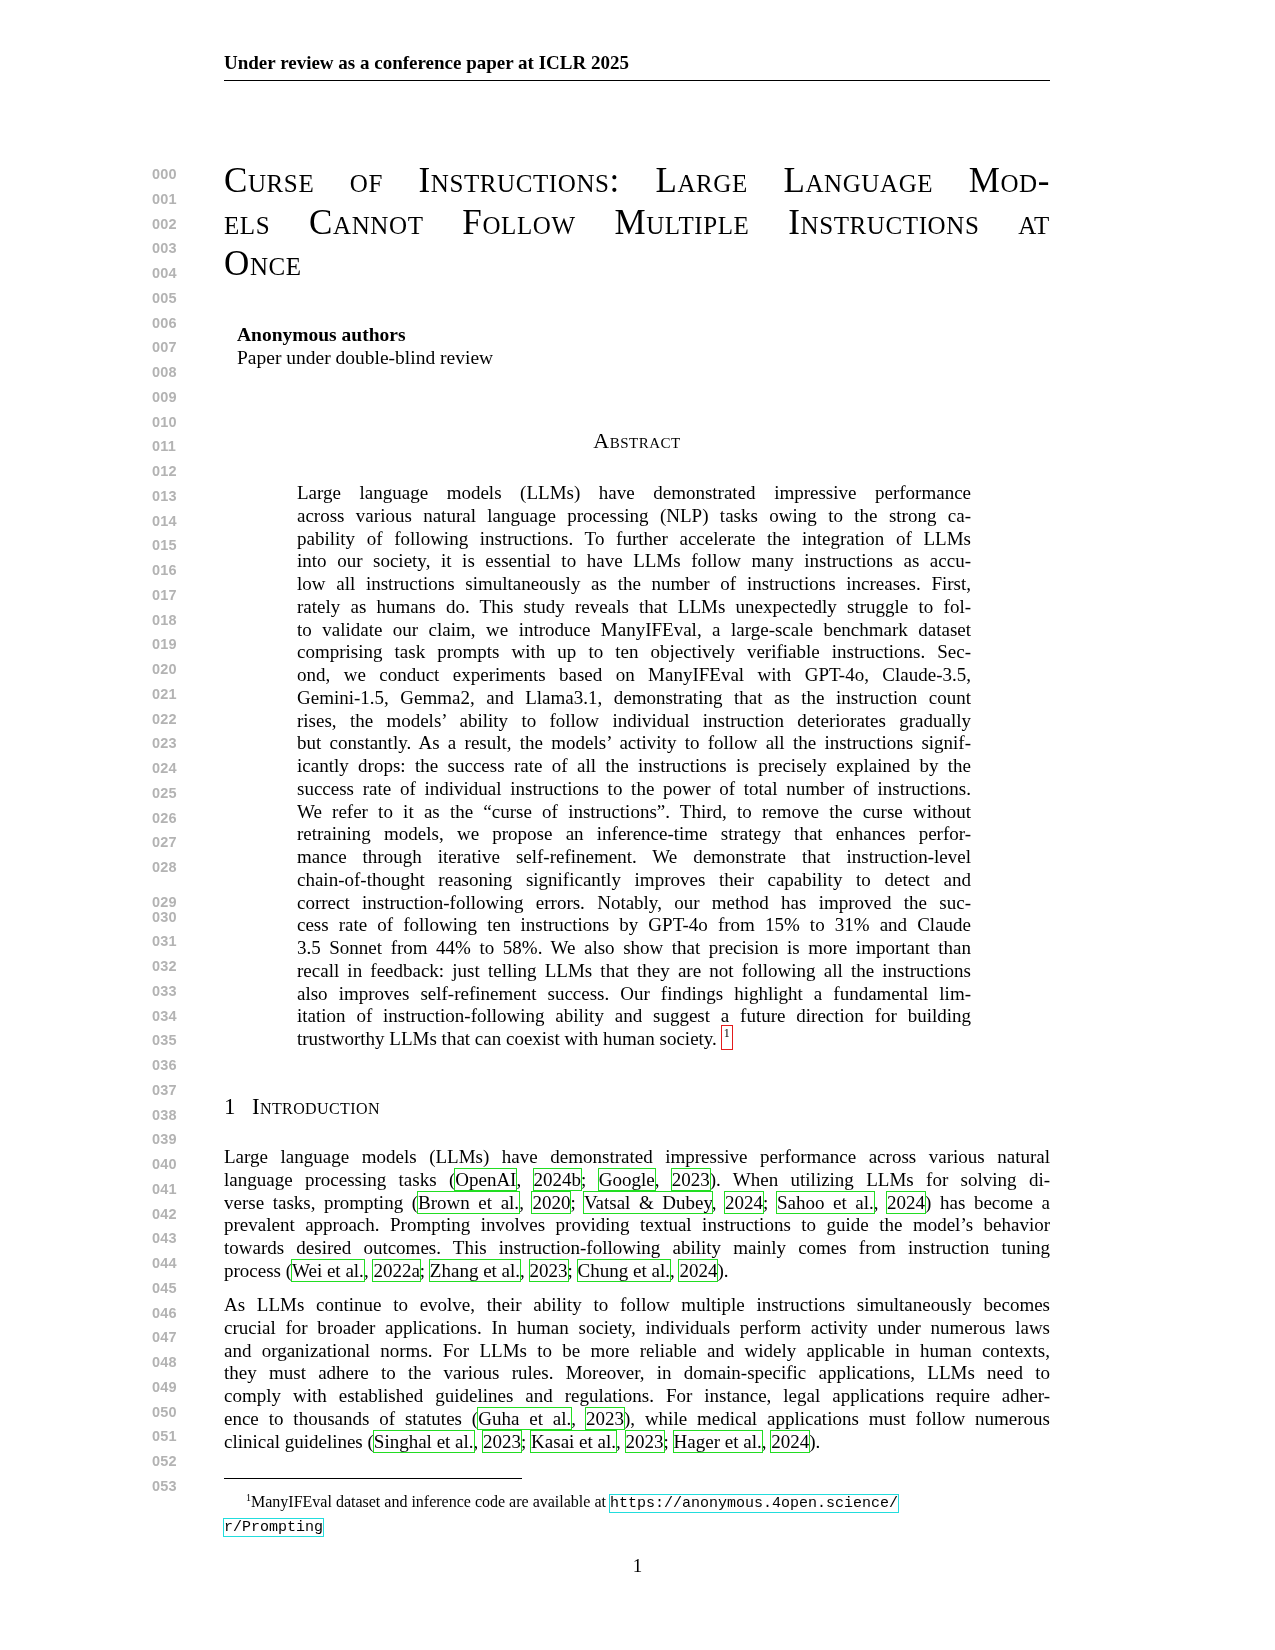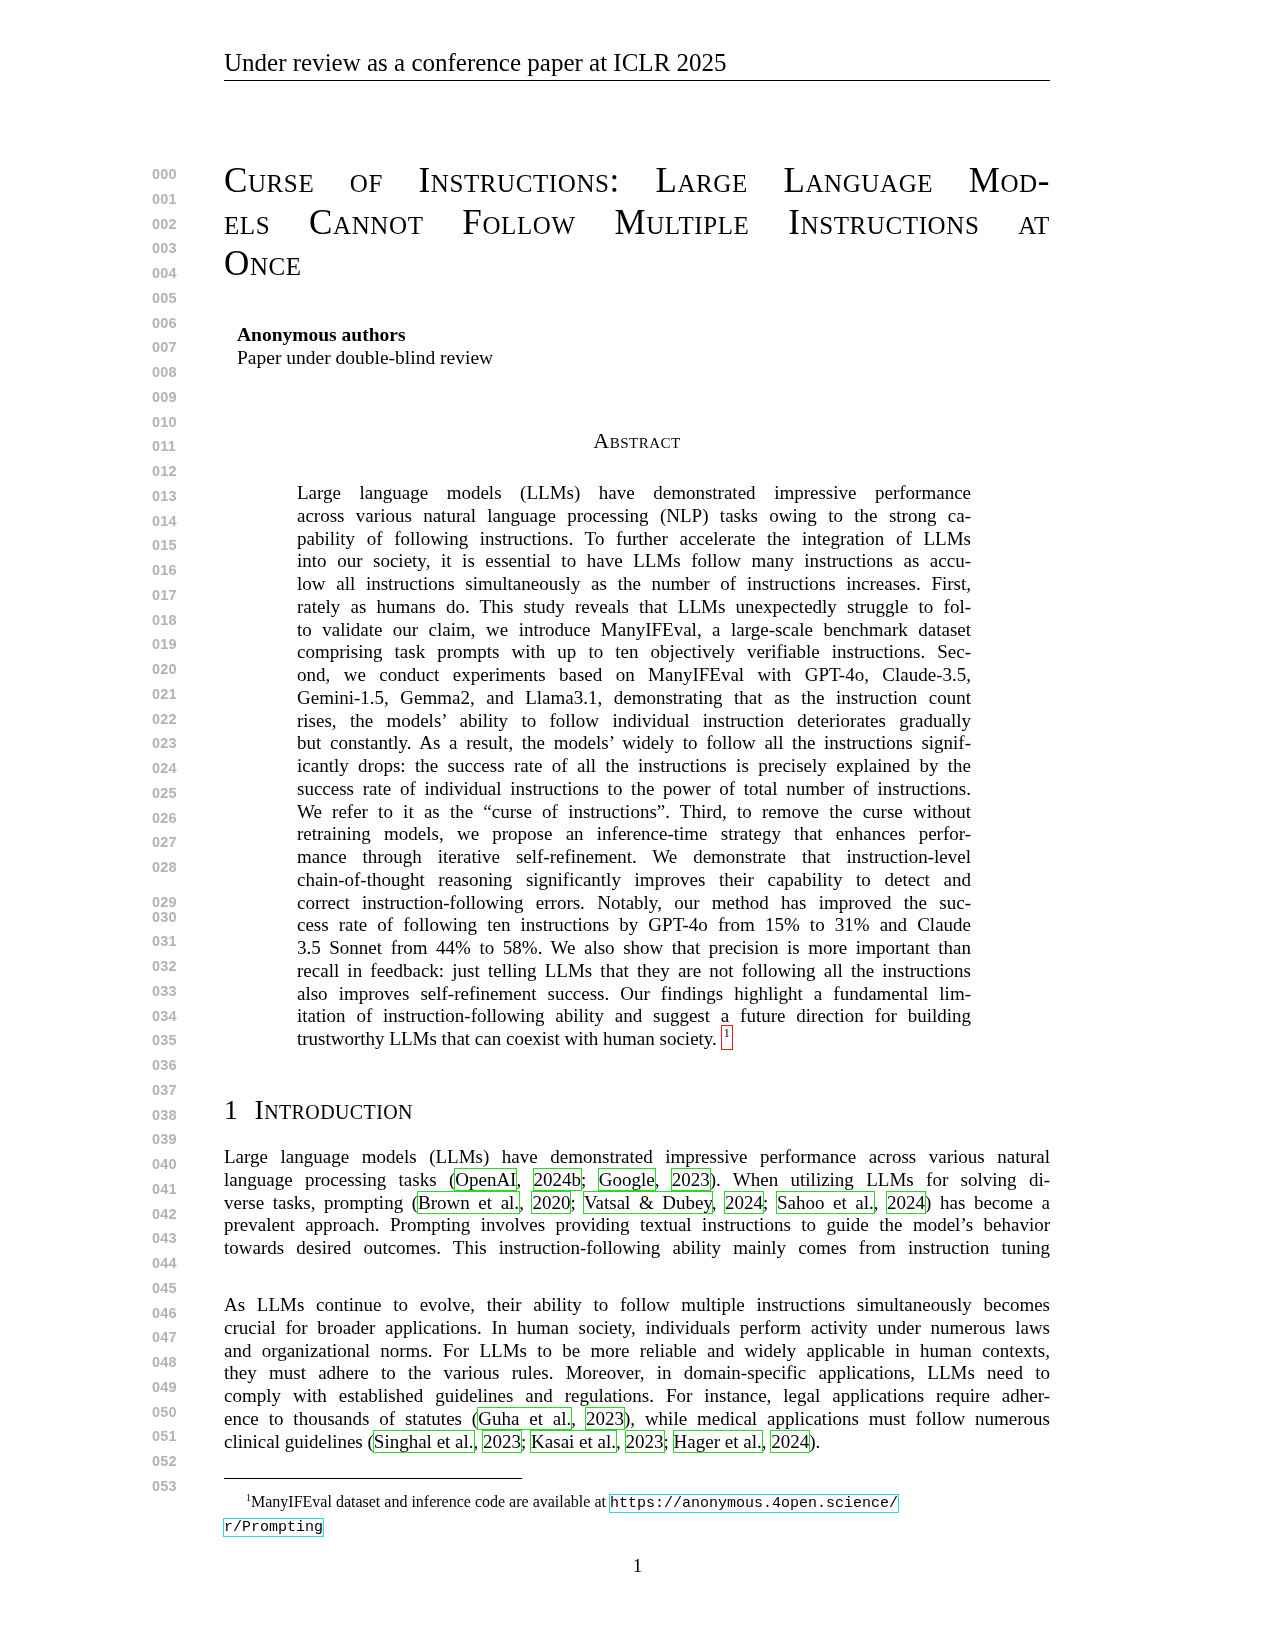--- a/index.html
+++ b/index.html
@@ -1,38 +1,38 @@
 <!DOCTYPE html>
 <html><head>
 <meta charset="utf-8">
 <style>
   html, body { margin:0; padding:0; background:#ffffff; }
   body { width:1275px; height:1650px; position:relative; overflow:hidden;
          font-family:"Liberation Serif", "DejaVu Serif", serif; color:#000; }
   .abs { position:absolute; }
-  .header { left:224px; top:52px; width:826px; font-size:25px; line-height:22px; }
+  .header { left:224px; top:52px; width:826px; font-size:19px; line-height:22px;font-weight:bold; }
   .header-rule { left:224px; top:80px; width:826px; height:0; border-top:1.3px solid #000; }
   .linenos { left:140px; top:0; width:50px; }
   .lineno { position:absolute; left:12px; font-family:"Liberation Sans","DejaVu Sans",sans-serif;
             font-weight:bold; font-size:14.5px; color:#b3b3b3; letter-spacing:0.2px; }
   .title { left:224px; top:160px; width:826px; font-size:35px; line-height:41.5px;
            font-variant:small-caps; letter-spacing:0.6px; text-align:justify; text-align-last:left; }
   .title .row { display:block; white-space:nowrap; text-align:justify; text-align-last:justify; }
   .title .row.last { text-align-last:left; }
   .authors { left:237px; top:323px; font-size:19.5px; line-height:23px; }
   .authors b { font-weight:bold; }
   .abs-head { left:224px; top:428px; width:826px; text-align:center; font-size:22px;
               font-variant:small-caps; letter-spacing:0.5px; }
   .abstract { left:297px; top:482px; width:674px; font-size:19px; line-height:22.75px;
               text-align:justify; hyphens:manual; }
   .abstract .ln, .para .ln { display:block; text-align:justify; text-align-last:justify; white-space:nowrap; }
   .abstract .ln.last, .para .ln.last { text-align-last:left; }
   .fnmark { display:inline-block; border:1.5px solid #e31b1b; font-size:12px; line-height:13px;
             padding:1px 2px 9px 2px; vertical-align:top; margin-left:4px; position:relative; top:-3px; }
-  .sec-head { left:224px; top:1094px; font-size:28px; font-variant:small-caps; letter-spacing:0.4px; }
+  .sec-head { left:224px; top:1094px; font-size:23px; font-variant:small-caps; letter-spacing:0.4px; }
   .sec-head .num { margin-right:16px; }
   .para { left:224px; width:826px; font-size:19px; line-height:22.75px; }
   .cite { outline:1.6px solid #22dd22; outline-offset:0px; }
   .fn-rule { left:224px; top:1478px; width:298px; border-top:1.2px solid #000; }
   .footnote { left:224px; top:1487px; width:826px; font-size:16px; line-height:22px; }
   .footnote sup { font-size:10px; }
   .url { font-family:"Liberation Mono","DejaVu Sans Mono",monospace; font-size:15px;
          outline:1.6px solid #22dddd; }
   .pagenum { left:624px; top:1555px; width:27px; text-align:center; font-size:19px; }
 </style>
@@ -116,21 +116,21 @@
     <span class="ln"><span>across various natural language processing (NLP) tasks owing to the strong ca-</span></span>
     <span class="ln"><span>pability of following instructions. To further accelerate the integration of LLMs</span></span>
     <span class="ln"><span>into our society, it is essential to have LLMs follow many instructions as accu-</span></span>
     <span class="ln"><span>low all instructions simultaneously as the number of instructions increases. First,</span></span>
     <span class="ln"><span>rately as humans do. This study reveals that LLMs unexpectedly struggle to fol-</span></span>
     <span class="ln"><span>to validate our claim, we introduce ManyIFEval, a large-scale benchmark dataset</span></span>
     <span class="ln"><span>comprising task prompts with up to ten objectively verifiable instructions. Sec-</span></span>
     <span class="ln"><span>ond, we conduct experiments based on ManyIFEval with GPT-4o, Claude-3.5,</span></span>
     <span class="ln"><span>Gemini-1.5, Gemma2, and Llama3.1, demonstrating that as the instruction count</span></span>
     <span class="ln"><span>rises, the models’ ability to follow individual instruction deteriorates gradually</span></span>
-    <span class="ln"><span>but constantly. As a result, the models’ widely to follow all the instructions signif-</span></span>
+    <span class="ln"><span>but constantly. As a result, the models’ activity to follow all the instructions signif-</span></span>
     <span class="ln"><span>icantly drops: the success rate of all the instructions is precisely explained by the</span></span>
     <span class="ln"><span>success rate of individual instructions to the power of total number of instructions.</span></span>
     <span class="ln"><span>We refer to it as the “curse of instructions”. Third, to remove the curse without</span></span>
     <span class="ln"><span>retraining models, we propose an inference-time strategy that enhances perfor-</span></span>
     <span class="ln"><span>mance through iterative self-refinement. We demonstrate that instruction-level</span></span>
     <span class="ln"><span>chain-of-thought reasoning significantly improves their capability to detect and</span></span>
     <span class="ln"><span>correct instruction-following errors. Notably, our method has improved the suc-</span></span>
     <span class="ln"><span>cess rate of following ten instructions by GPT-4o from 15% to 31% and Claude</span></span>
     <span class="ln"><span>3.5 Sonnet from 44% to 58%. We also show that precision is more important than</span></span>
     <span class="ln"><span>recall in feedback: just telling LLMs that they are not following all the instructions</span></span>
@@ -142,20 +142,21 @@
 <div class="abs sec-head">
   <span class="num">1</span><span>Introduction</span>
 </div>
 
 <div class="abs para" id="p1" style="top:1146px;">
     <span class="ln"><span>Large language models (LLMs) have demonstrated impressive performance across various natural</span></span>
     <span class="ln"><span>language processing tasks (</span><span class="cite">OpenAI</span><span>, </span><span class="cite">2024b</span><span>; </span><span class="cite">Google</span><span>, </span><span class="cite">2023</span><span>). When utilizing LLMs for solving di-</span></span>
     <span class="ln"><span>verse tasks, prompting (</span><span class="cite">Brown et al.</span><span>, </span><span class="cite">2020</span><span>; </span><span class="cite">Vatsal &amp; Dubey</span><span>, </span><span class="cite">2024</span><span>; </span><span class="cite">Sahoo et al.</span><span>, </span><span class="cite">2024</span><span>) has become a</span></span>
     <span class="ln"><span>prevalent approach. Prompting involves providing textual instructions to guide the model’s behavior</span></span>
     <span class="ln"><span>towards desired outcomes. This instruction-following ability mainly comes from instruction tuning</span></span>
+    <span class="ln last"><span>process (</span><span class="cite">Wei et al.</span><span>, </span><span class="cite">2022a</span><span>; </span><span class="cite">Zhang et al.</span><span>, </span><span class="cite">2023</span><span>; </span><span class="cite">Chung et al.</span><span>, </span><span class="cite">2024</span><span>).</span></span>
   </div>
 <div class="abs para" id="p2" style="top:1294px;">
     <span class="ln"><span>As LLMs continue to evolve, their ability to follow multiple instructions simultaneously becomes</span></span>
     <span class="ln"><span>crucial for broader applications. In human society, individuals perform activity under numerous laws</span></span>
     <span class="ln"><span>and organizational norms. For LLMs to be more reliable and widely applicable in human contexts,</span></span>
     <span class="ln"><span>they must adhere to the various rules. Moreover, in domain-specific applications, LLMs need to</span></span>
     <span class="ln"><span>comply with established guidelines and regulations. For instance, legal applications require adher-</span></span>
     <span class="ln"><span>ence to thousands of statutes (</span><span class="cite">Guha et al.</span><span>, </span><span class="cite">2023</span><span>), while medical applications must follow numerous</span></span>
     <span class="ln last"><span>clinical guidelines (</span><span class="cite">Singhal et al.</span><span>, </span><span class="cite">2023</span><span>; </span><span class="cite">Kasai et al.</span><span>, </span><span class="cite">2023</span><span>; </span><span class="cite">Hager et al.</span><span>, </span><span class="cite">2024</span><span>).</span></span>
   </div>

